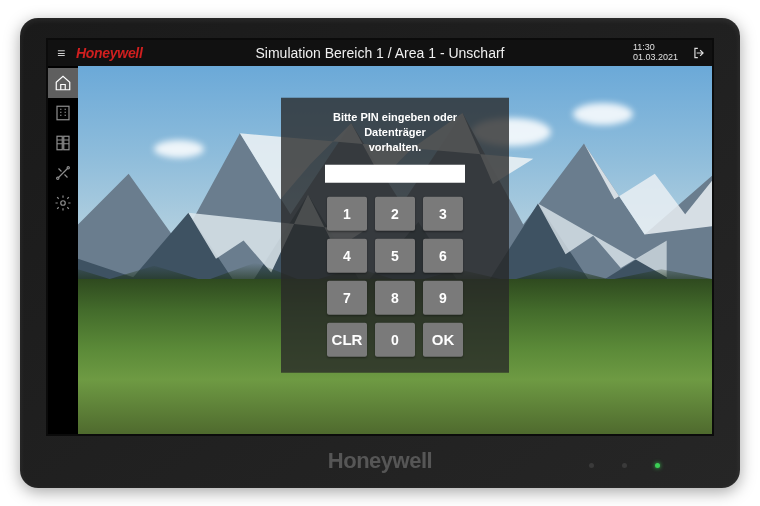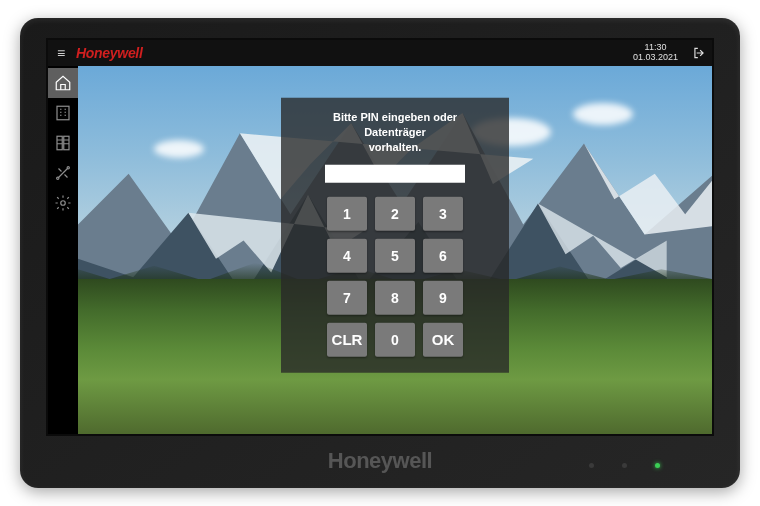--- a/index.html
+++ b/index.html
@@ -58,21 +58,21 @@
     left: 0; right: 0;
     text-align: center;
     font-size: 14px;
     font-weight: 500;
     color: #f0f0f0;
     pointer-events: none;
   }
   .datetime {
     position: absolute;
     right: 34px;
-    text-align: center;
+    text-align: left;
     font-size: 9px;
     line-height: 1.1;
     color: #e0e0e0;
   }
   .logout {
     position: absolute;
     right: 6px;
     color: #e0e0e0;
   }
   .logout svg { width: 14px; height: 14px; display: block; }
@@ -198,20 +198,21 @@
 <body>
 
 <div class="device">
   <div class="screen">
 
     <div class="topbar">
       <div class="menu-btn">
         <span>≡</span>
       </div>
       <div class="brand">Honeywell</div>
+      <div class="title">Simulation Bereich 1 / Area 1 - Unscharf</div>
       <div class="datetime">
         <div>11:30</div>
         <div>01.03.2021</div>
       </div>
       <div class="logout">
         <svg viewBox="0 0 24 24" fill="none" stroke="currentColor" stroke-width="2">
           <path d="M14 7l5 5-5 5M19 12H8M10 4H5v16h5"></path>
         </svg>
       </div>
     </div>

